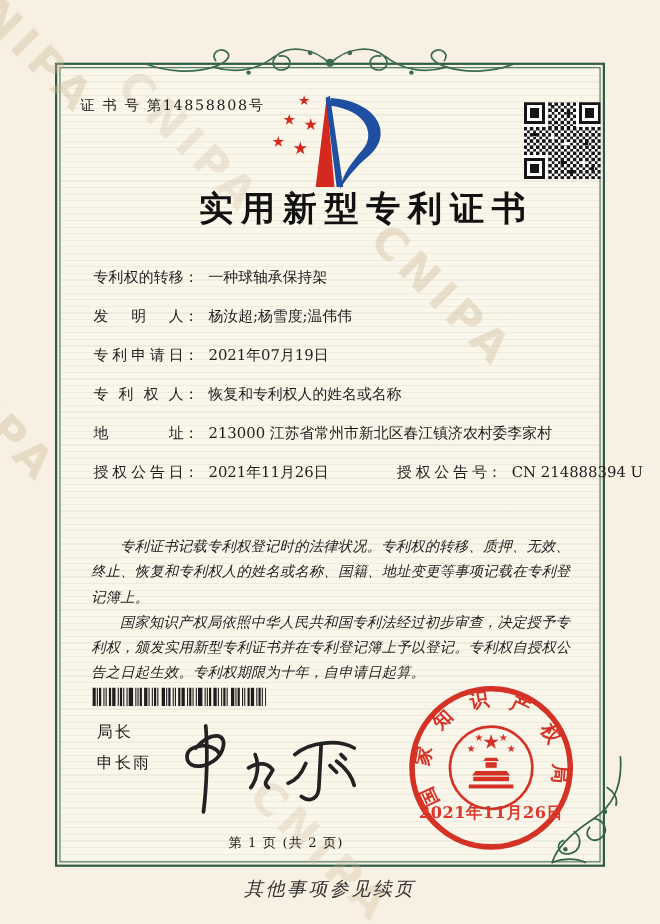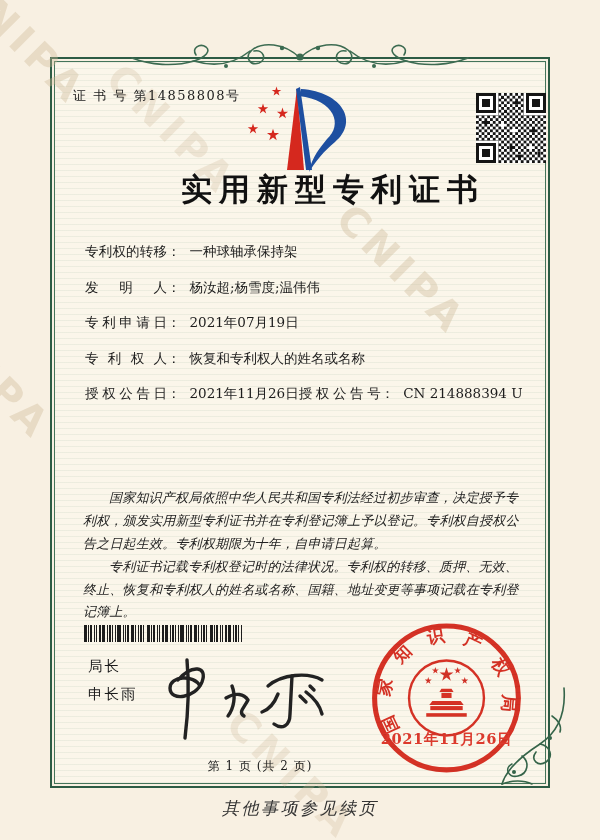--- a/index.html
+++ b/index.html
@@ -35,21 +35,21 @@
   .cert-no{position:absolute;left:73px;top:87px;z-index:2;font-size:13px;letter-spacing:1.5px;}
   .logo{position:absolute;left:243px;top:84px;z-index:2;}
   .qr{position:absolute;left:476px;top:93px;z-index:2;}
   .title{
     position:absolute;left:50px;top:169px;width:500px;z-index:2;
     text-align:center;font-size:31px;font-weight:700;letter-spacing:7px;color:#111;padding-left:33px;
   }
   .fields{position:absolute;left:85px;top:243px;width:437px;z-index:2;font-size:13.5px;}
   .frow{height:22px;margin-bottom:13.5px;white-space:nowrap;}
   .frow-dual{display:flex;}
-  .fgroup2{}
+  .fgroup2{margin-left:62px;}
   .flabel{
     display:inline-block;width:82px;vertical-align:bottom;
     text-align:justify;text-align-last:justify;font-weight:500;
   }
   .fcolon{margin-right:9px;}
   .paras{position:absolute;left:83px;top:487px;width:437px;z-index:2;
     font-size:13px;line-height:1.76;font-style:italic;letter-spacing:0.2px;color:#222;}
   .paras p{margin:0;text-indent:2em;}
   .barcode{position:absolute;left:84px;top:625px;z-index:2;}
   .director{position:absolute;left:88px;top:652px;z-index:2;font-size:14.5px;line-height:28px;letter-spacing:2px;}
@@ -166,33 +166,36 @@
     </div>
     <div class="frow">
       <span class="flabel">发明人</span><span class="fcolon">：</span><span class="fvalue">杨汝超;杨雪度;温伟伟</span>
     </div>
     <div class="frow">
       <span class="flabel">专利申请日</span><span class="fcolon">：</span><span class="fvalue">2021年07月19日</span>
     </div>
     <div class="frow">
       <span class="flabel">专利权人</span><span class="fcolon">：</span><span class="fvalue">恢复和专利权人的姓名或名称</span>
     </div>
+    <div class="frow">
+      <span class="flabel">地址</span><span class="fcolon">：</span><span class="fvalue">213000 江苏省常州市新北区春江镇济农村委李家村</span>
+    </div>
     <div class="frow frow-dual">
       <span>
         <span class="flabel">授权公告日</span><span class="fcolon">：</span><span class="fvalue">2021年11月26日</span>
       </span>
       <span class="fgroup2">
         <span class="flabel">授权公告号</span><span class="fcolon">：</span><span class="fvalue">CN 214888394 U</span>
       </span>
     </div>
   </div>
 
   <div class="paras">
+    <p>专利证书记载专利权登记时的法律状况。专利权的转移、质押、无效、终止、恢复和专利权人的姓名或名称、国籍、地址变更等事项记载在专利登记簿上。</p>
     <p>国家知识产权局依照中华人民共和国专利法经过初步审查，决定授予专利权，颁发实用新型专利证书并在专利登记簿上予以登记。专利权自授权公告之日起生效。专利权期限为十年，自申请日起算。</p>
-    <p>专利证书记载专利权登记时的法律状况。专利权的转移、质押、无效、终止、恢复和专利权人的姓名或名称、国籍、地址变更等事项记载在专利登记簿上。</p>
   </div>
 
   <svg class="barcode" width="158" height="17" viewBox="0 0 158 17">
     <path d="M0,8.5 H158" stroke="#1c1c1c" stroke-width="17" stroke-dasharray="3 1 1 1 2 2 1 1 1 2 2 1 3 2 1 1 2 1 1 2 1 1 4 2 1 1 1 1 2 2 3 1 1 2 1 1 2 1 1 3"></path>
   </svg>
 
   <div class="director">
     <div>局长</div>
     <div>申长雨</div>
   </div>

